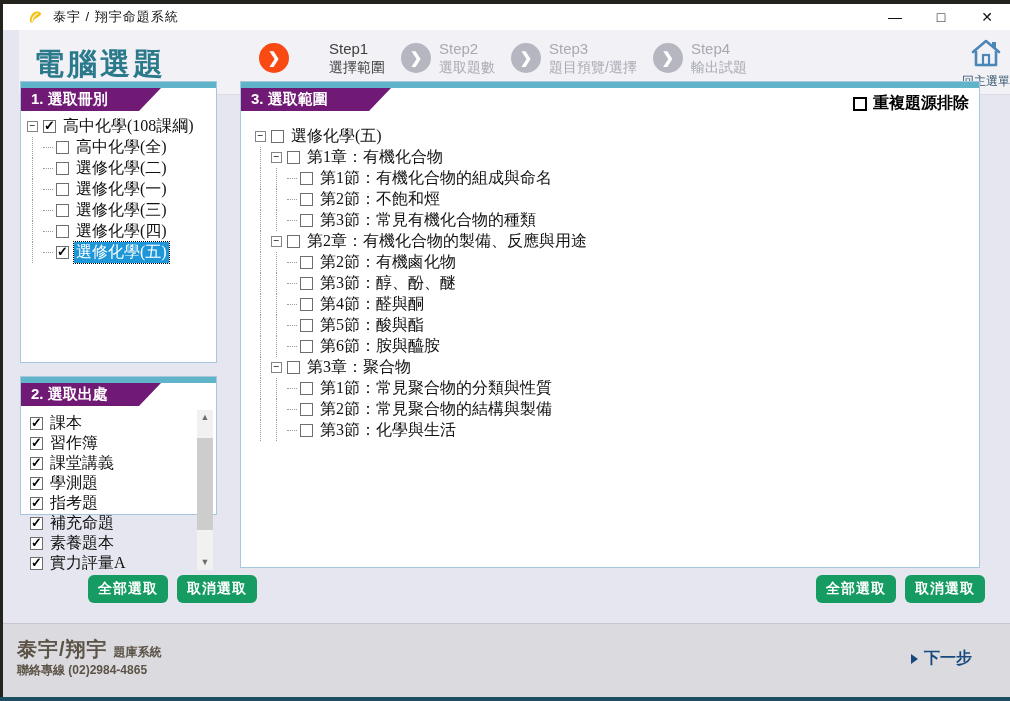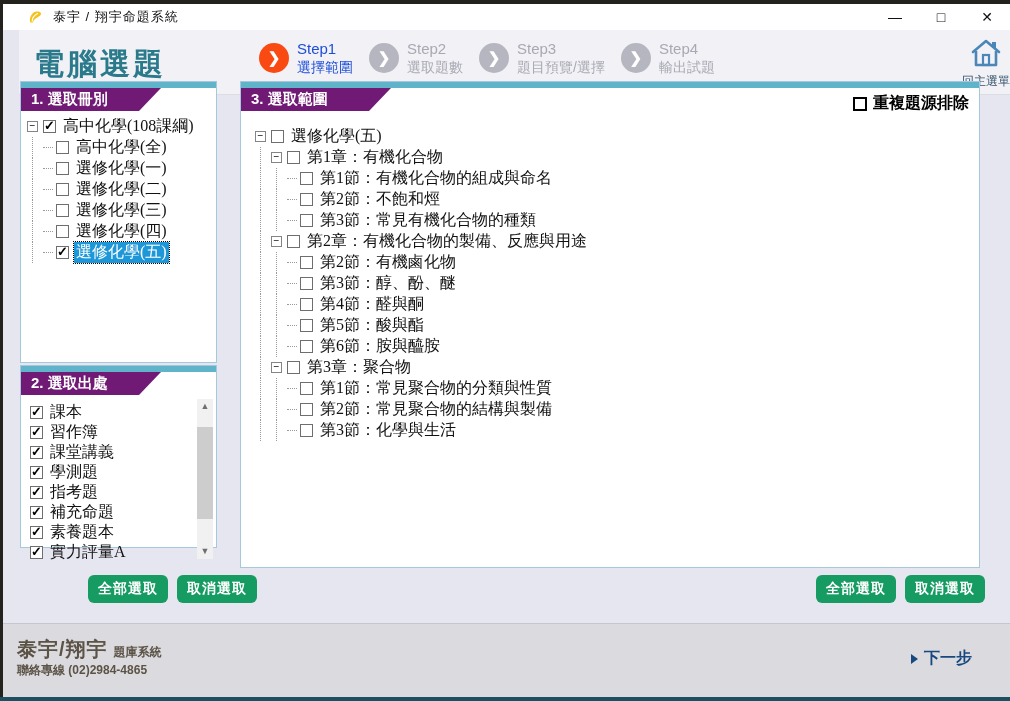--- a/index.html
+++ b/index.html
@@ -23,30 +23,30 @@
   
   .header { position:absolute; left:16px; top:26px; width:100%; height:65px; background:#f1f1f6; border-bottom:1px solid #dcdce4; }
   .page-title { position:absolute; left:15px; top:14px; font-size:30px; font-weight:bold; color:#2a7a8c; letter-spacing:3px; }
   .steps { position:absolute; left:240px; top:10px; display:flex; gap:16px; }
   .step { display:flex; align-items:center; gap:8px; }
   .step-circle { width:30px; height:30px; border-radius:50%; background:#b6b6c0; color:#fff; display:flex; align-items:center; justify-content:center; font-weight:bold; font-size:15px; }
   .step.active .step-circle { background:#fa4a13; }
   .step-texts { display:flex; flex-direction:column; line-height:1.25; }
   .step-name { font-size:15px; color:#a9a9b3; }
   .step-label { font-size:14px; color:#a9a9b3; }
-  .step.active .step-name, .step.active .step-label { color:#1d4ed8; }
+  .step.active .step-name, .step.active .step-label { color:#404040;margin-left:32px; }
   .home { position:absolute; right:12px; top:8px; width:56px; text-align:center; cursor:pointer; }
   .home-label { font-size:12px; color:#33536b; margin-top:1px; }
 
   
   .panel { position:absolute; background:#fff; border:1px solid #a6c8dc; }
   .panel-topstrip { position:absolute; left:0; top:0; width:100%; height:6px; background:#5fb4ca; }
   .panel-tab { position:absolute; left:0; top:6px; height:23px; background:#701a75; color:#fff; font-size:15px; font-weight:bold; padding:2px 0 0 10px; clip-path:polygon(0 0, 100% 0, calc(100% - 22px) 100%, 0 100%); }
   .panel1 { left:17px; top:77px; width:197px; height:282px; }
-  .panel2 { left:17px; top:361px; width:197px; height:183px; }
+  .panel2 { left:17px; top:372px; width:197px; height:139px; }
   .panel3 { left:237px; top:77px; width:740px; height:487px; }
 
   
   .tree { position:absolute; left:6px; top:34px; right:4px; font-family:"Liberation Serif","DejaVu Serif",serif; font-size:16px; color:#111; }
   .tree-row { display:flex; align-items:center; height:21px; white-space:nowrap; }
   .indent { width:16px; height:21px; position:relative; flex:none; }
   .indent.guide::before { content:''; position:absolute; left:5px; top:0; bottom:0; border-left:1px dotted #9a9a9a; }
   .exp { width:11px; height:11px; border:1px solid #848484; background:#fff; color:#000; font-size:10px; line-height:8px; text-align:center; margin-right:4px; flex:none; font-family:"Liberation Sans",sans-serif; }
   .stub { width:12px; height:21px; position:relative; flex:none; }
   .stub::before { content:''; position:absolute; left:0; top:10px; width:10px; border-top:1px dotted #9a9a9a; }
@@ -160,27 +160,27 @@
         <div class="tree-row">
           <span class="indent guide"></span>
           <span class="stub"></span>
           <span class="cb"></span>
           <span class="lbl">高中化學(全)</span>
         </div>
         <div class="tree-row">
           <span class="indent guide"></span>
           <span class="stub"></span>
           <span class="cb"></span>
+          <span class="lbl">選修化學(二)</span>
+        </div>
+        <div class="tree-row">
+          <span class="indent guide"></span>
+          <span class="stub"></span>
+          <span class="cb"></span>
           <span class="lbl">選修化學(一)</span>
-        </div>
-        <div class="tree-row">
-          <span class="indent guide"></span>
-          <span class="stub"></span>
-          <span class="cb"></span>
-          <span class="lbl">選修化學(二)</span>
         </div>
         <div class="tree-row">
           <span class="indent guide"></span>
           <span class="stub"></span>
           <span class="cb"></span>
           <span class="lbl">選修化學(三)</span>
         </div>
         <div class="tree-row">
           <span class="indent guide"></span>
           <span class="stub"></span>

